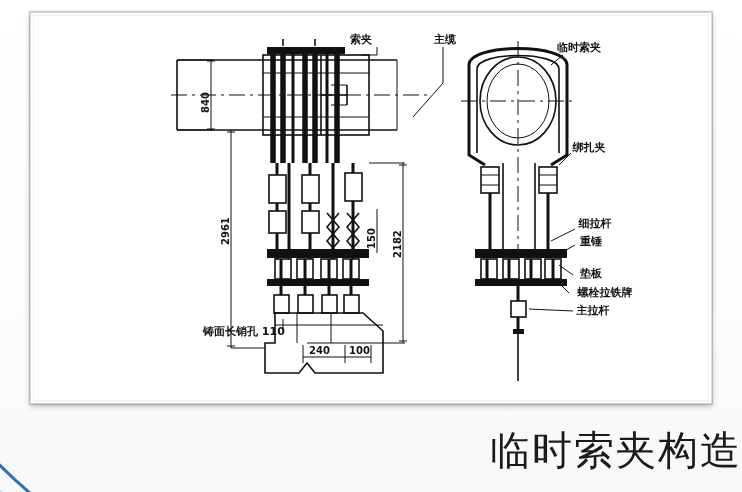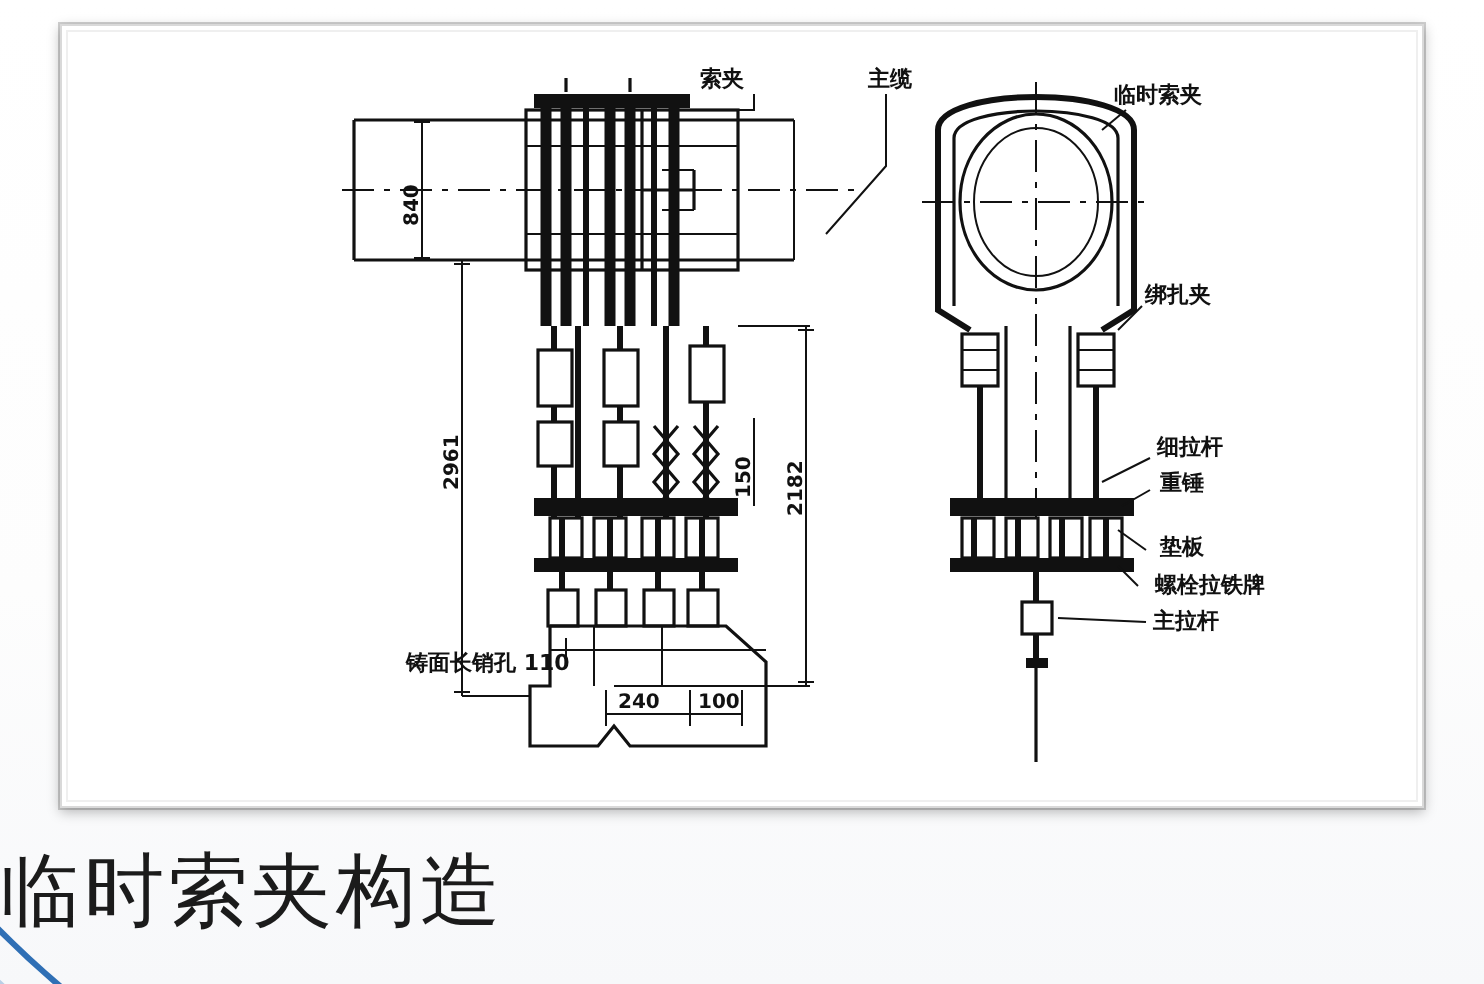--- a/index.html
+++ b/index.html
@@ -55,22 +55,22 @@
     position: absolute;
     inset: 0;
   }
 
   
   #title {
     position: absolute;
     left: 0;
     right: 0;
     top: 424px;
-    text-align: left;
-    font-family: Liberation Mono, monospace;
+    text-align: right;
+    font-family: Liberation Sans, sans-serif;
     font-size: 40px;
     line-height: 52px;
     letter-spacing: 2px;
     color: #1b1b1b;
     font-weight: 500;
   }
 
   
   .ln { stroke: #111; fill: none; }
   .thin { stroke-width: 1; }

